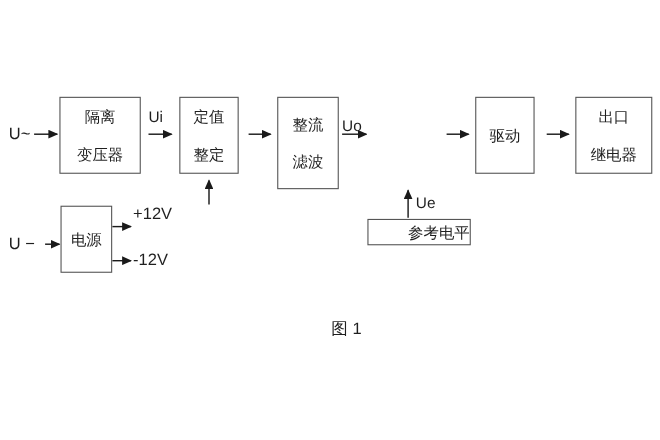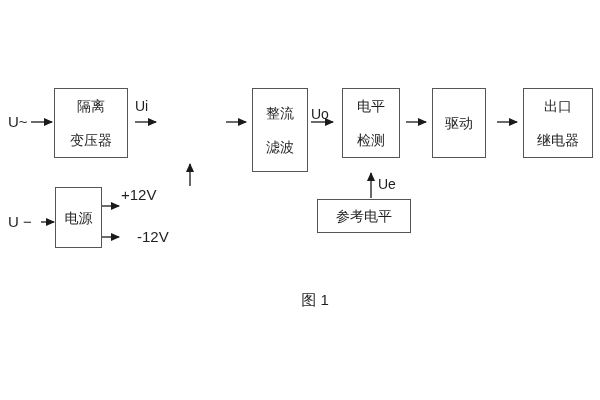--- a/index.html
+++ b/index.html
@@ -86,52 +86,52 @@
     <line class="wire" x1="102" y1="237" x2="119" y2="237" marker-end="url(#ah)"></line>
     <line class="wire" x1="190" y1="186" x2="190" y2="164" marker-end="url(#ah)"></line>
     <line class="wire" x1="371" y1="198" x2="371" y2="173" marker-end="url(#ah)"></line>
   </svg>
 
   <div class="box" style="left:54px;  top:88px;  width:74px; height:70px;">
     <span>隔离</span>
     <span>变压器</span>
   </div>
 
+  <div class="box" style="left:163px; top:88px;  width:54px; height:70px;">
+    <span>定值</span>
+    <span>整定</span>
+  </div>
 
   <div class="box" style="left:252px; top:88px;  width:56px; height:84px;">
     <span>整流</span>
     <span>滤波</span>
   </div>
 
-  <div class="box" style="left:342px; top:88px;  width:58px; height:70px;">
-    <span>电平</span>
-    <span>检测</span>
-  </div>
 
   <div class="box" style="left:432px; top:88px;  width:54px; height:70px;">
     <span>驱动</span>
   </div>
 
   <div class="box" style="left:523px; top:88px;  width:70px; height:70px;">
     <span>出口</span>
     <span>继电器</span>
   </div>
 
   <div class="box" style="left:55px;  top:187px; width:47px; height:61px;">
     <span>电源</span>
   </div>
 
 
-  <div class="box" style="left:317px; top:199px; width:94px; height:34px;">
+  <div class="box" style="left:334px; top:199px; width:94px; height:24px;align-items:flex-end;">
     <span>参考电平</span>
   </div>
 
   <span class="sig" style="left:8px;   top:113px;">U~</span>
   <span class="sig" style="left:8px;   top:213px;">U −</span>
   <span class="sig sig-sm" style="left:135px; top:97px;text-align:center;">Ui</span>
   <span class="sig sig-sm" style="left:311px; top:105px;">Uo</span>
   <span class="sig sig-sm" style="left:378px; top:175px;">Ue</span>
   <span class="sig" style="left:121px; top:186px;">+12V</span>
-  <span class="sig" style="left:137px; top:228px;">-12V</span>
+  <span class="sig" style="left:121px; top:228px;">-12V</span>
 
   <div class="caption">图 1</div>
 
 </div>
 
 </body></html>

